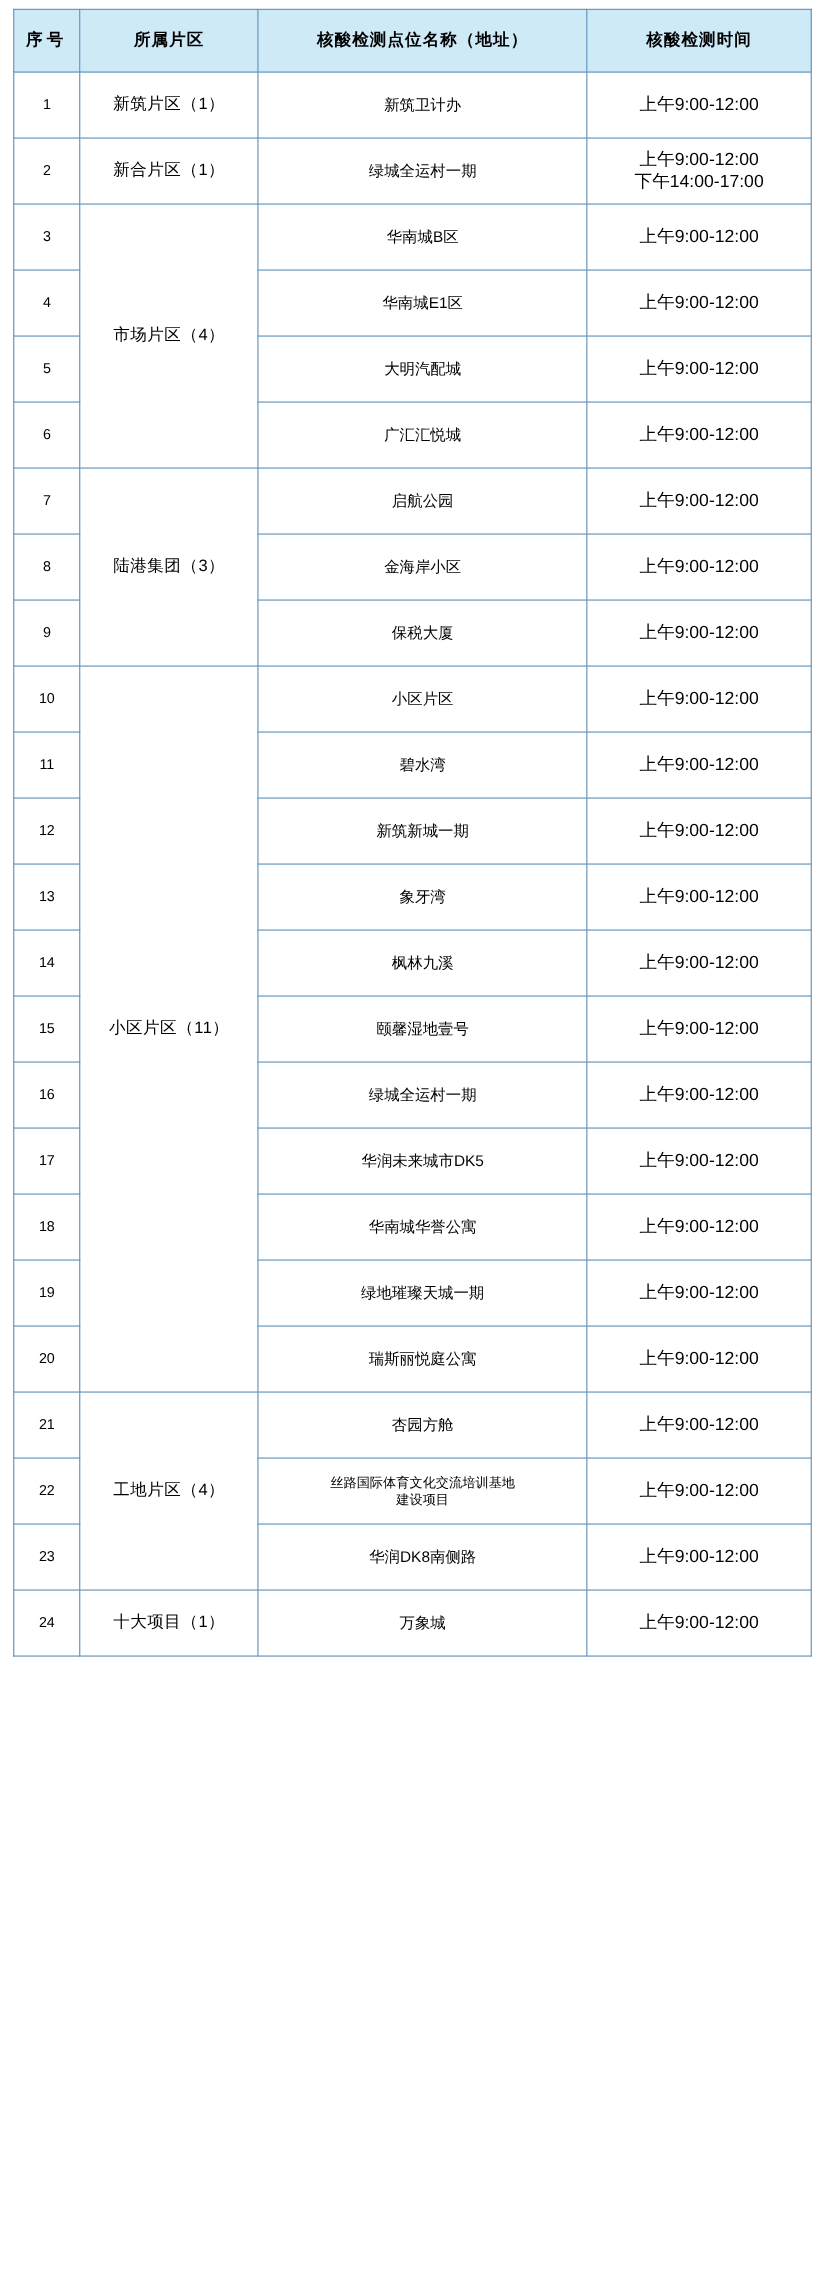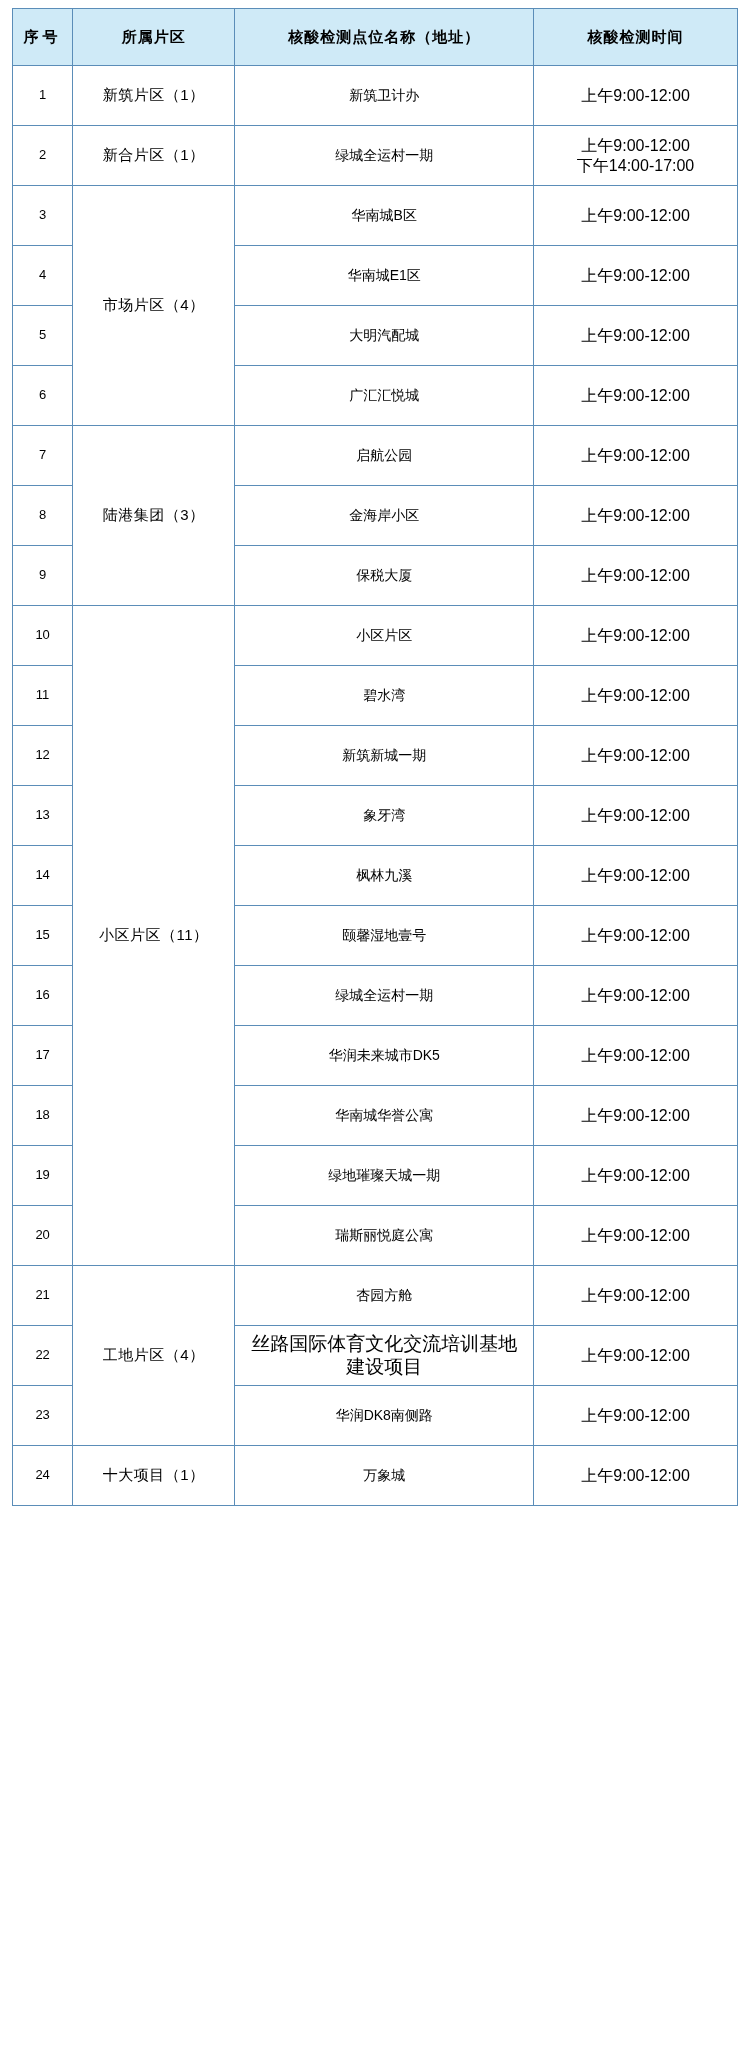--- a/index.html
+++ b/index.html
@@ -45,21 +45,21 @@
     font-size: 13px;
   }
   td.zone {
     font-size: 15px;
     letter-spacing: 0.5px;
   }
   td.site {
     font-size: 14px;
   }
   td.site.small {
-    font-size: 19px;
+    font-size: 12px;
     line-height: 1.2;
   }
   td.time {
     font-size: 16px;
     font-family: "Liberation Sans", "DejaVu Sans", sans-serif;
     line-height: 1.3;
   }
   tr.row { height: 60px; }
 </style>
 </head>

